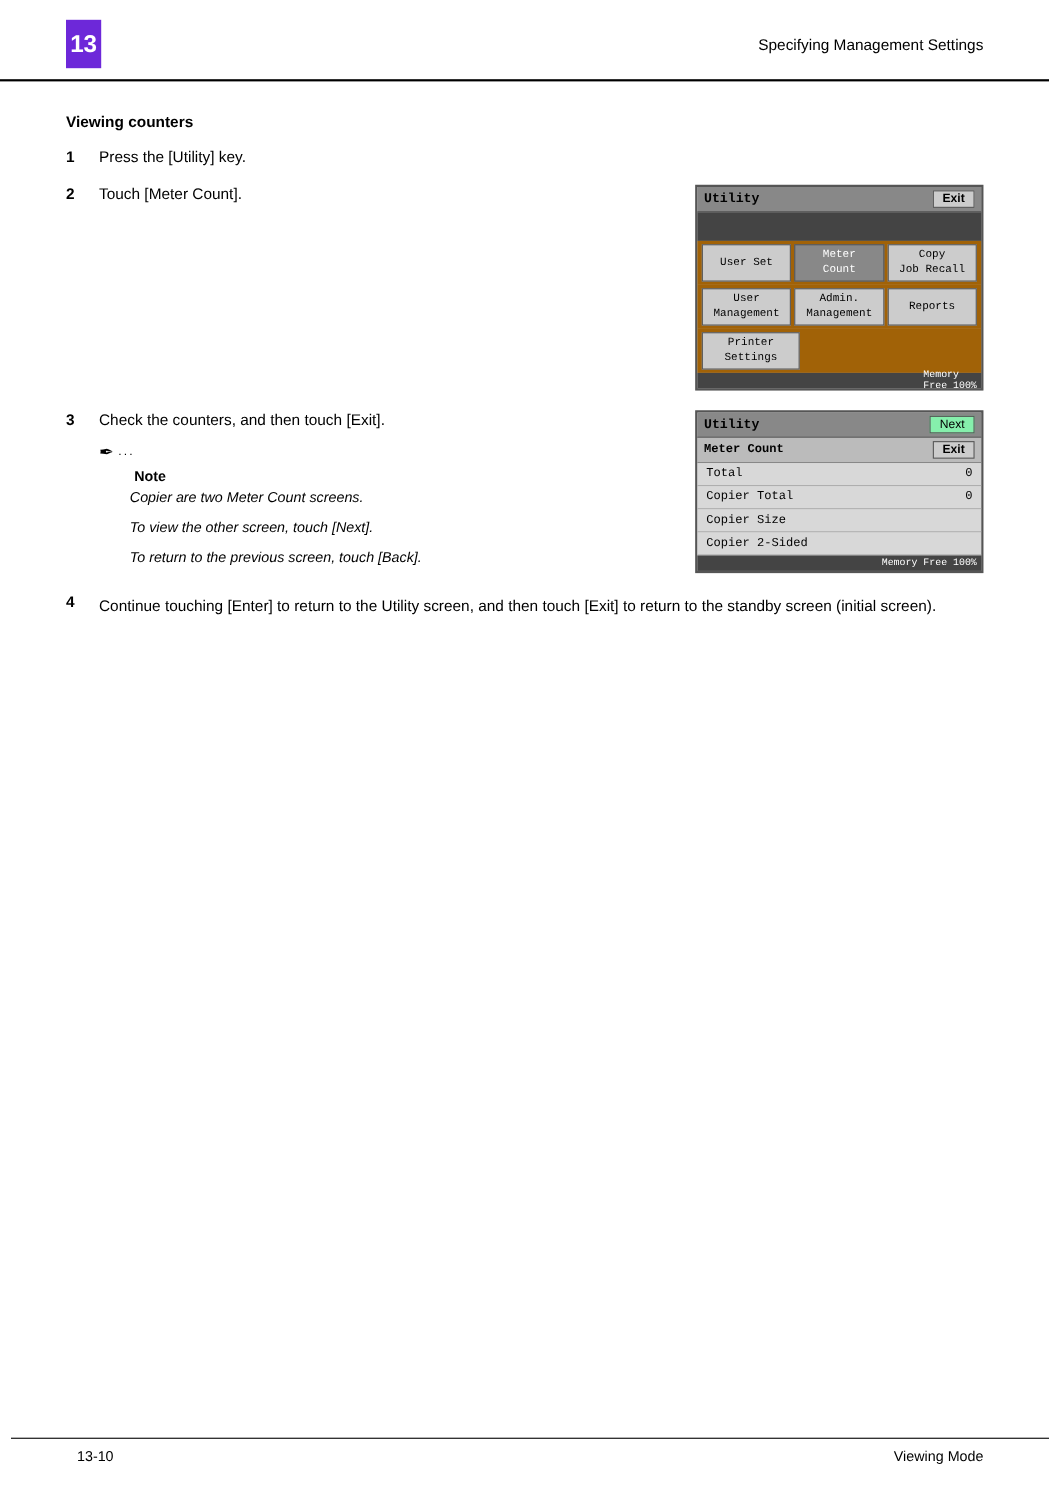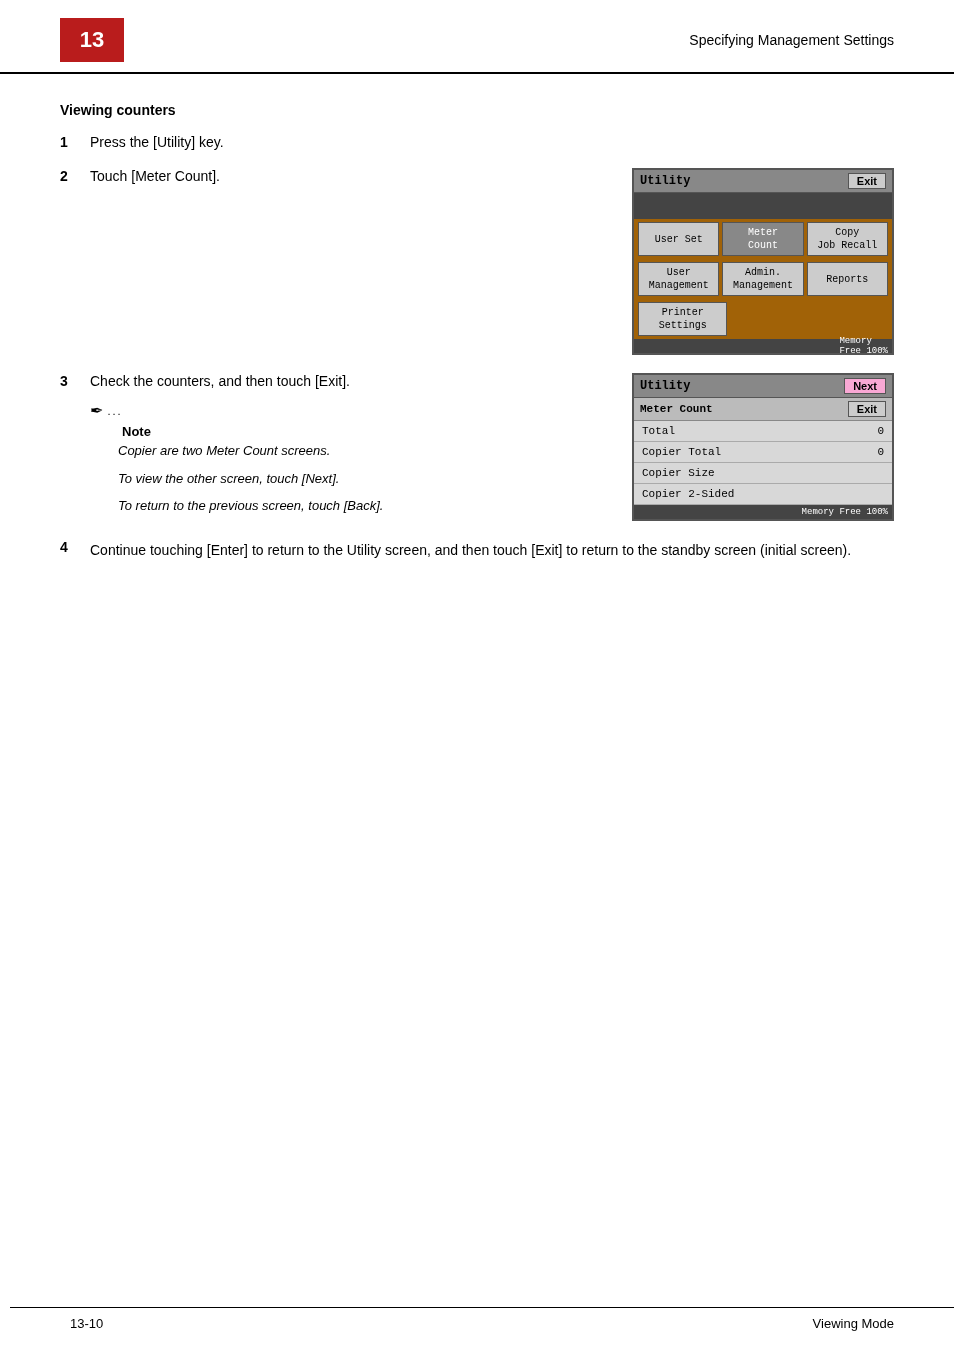--- a/index.html
+++ b/index.html
@@ -15,25 +15,25 @@
 
     
     .page-header {
       display: flex;
       align-items: center;
       padding: 18px 60px 10px 60px;
       border-bottom: 2px solid #000;
       margin-bottom: 0;
     }
     .chapter-box {
-      background: #b91c1c;
+      background: #6d28d9;
       color: #fff;
       font-size: 22px;
       font-weight: bold;
-      width: 64px;
+      width: 32px;
       height: 44px;
       display: flex;
       align-items: center;
       justify-content: center;
       margin-right: 20px;
       flex-shrink: 0;
     }
     .header-title {
       font-size: 14px;
       color: #000;
@@ -205,25 +205,25 @@
       background: #888;
       padding: 3px 6px;
       border-bottom: 1px solid #555;
     }
     .ms-title {
       font-weight: bold;
       font-size: 12px;
       color: #000;
     }
     .ms-next-btn {
-      background: #f9a8d4;
+      background: #86efac;
       border: 1px solid #555;
       padding: 1px 8px;
       font-size: 11px;
-      font-weight: bold;
+      font-weight: normal;
       cursor: pointer;
     }
     .ms-subtitle-bar {
       display: flex;
       align-items: center;
       justify-content: space-between;
       background: #bbb;
       border-bottom: 1px solid #888;
       padding: 3px 6px;
     }

